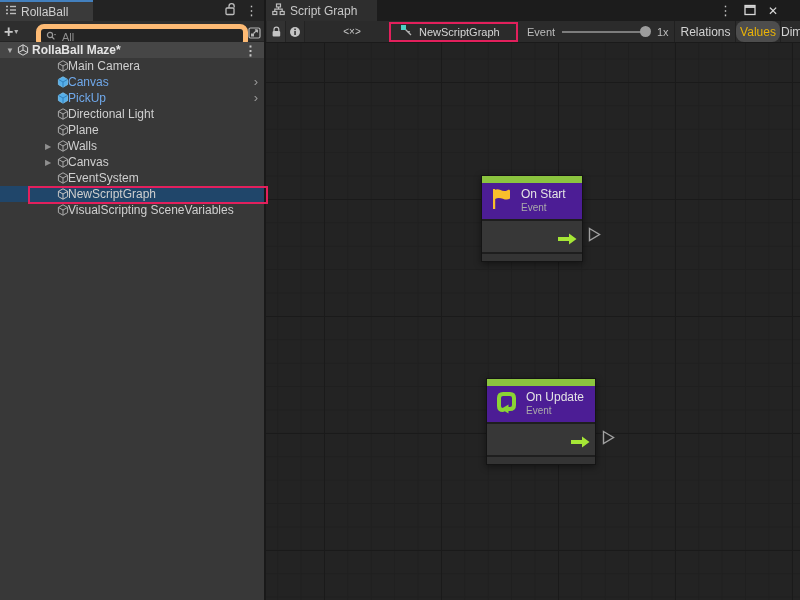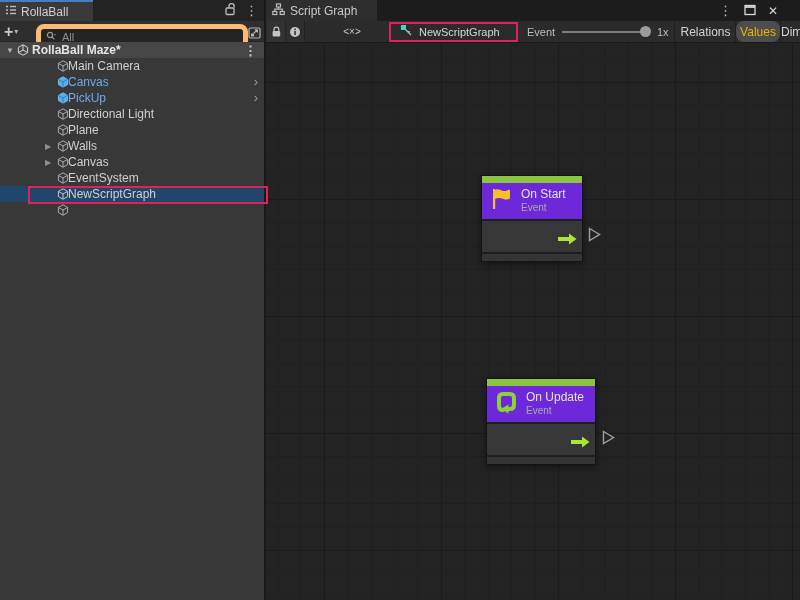--- a/index.html
+++ b/index.html
@@ -85,21 +85,21 @@
       linear-gradient(90deg,#1F1F1F 1px,transparent 1px),
       linear-gradient(#1F1F1F 1px,transparent 1px);
     background-size:117px 117px,117px 117px,23.4px 23.4px,23.4px 23.4px;
     background-position:58px 0,0 39px,11.2px 0,0 15.6px; }
 
   
   .vnode { position:absolute; border:1px solid #141414; box-shadow:0 2px 7px rgba(0,0,0,.45); z-index:10; }
   #node-onstart { left:481px; top:175px; width:102px; }
   #node-onupdate { left:486px; top:378px; width:110px; }
   .vnode .color-bar { height:7px; background:#8BC43F; }
-  .vnode .node-header { height:36px; background:#6d28d9; display:flex; align-items:center; gap:7px; padding-left:7px; }
+  .vnode .node-header { height:36px; background:#4c1d95; display:flex; align-items:center; gap:7px; padding-left:7px; }
   .node-titles { display:flex; flex-direction:column; line-height:1.15; }
   .node-title { font-size:12px; color:#E4E4E4; }
   .node-subtitle { font-size:10px; color:#ABABAB; }
   .vnode .node-body { position:relative; height:33px; background:#373737; border-top:2px solid #1E1E1E; }
   .flow-arrow { position:absolute; right:5px; top:10px; }
   .vnode .node-footer { height:9px; background:#343434; border-top:2px solid #1E1E1E; }
   .port { position:absolute; z-index:11; }
   #port-onstart { left:588px; top:227px; }
   #port-onupdate { left:602px; top:430px; }
 </style>
@@ -282,20 +282,21 @@
     </div>
     <div class="row" style="top:144px">
       <span class="row-icon"><svg width="12" height="12" viewBox="0 0 12 12">
             <g stroke="#ABABAB" stroke-width="1" fill="none">
               <polygon points="6,0.8 10.6,3.4 10.6,8.6 6,11.2 1.4,8.6 1.4,3.4"></polygon>
               <line x1="6" y1="6" x2="6" y2="11.2"></line>
               <line x1="6" y1="6" x2="10.6" y2="3.4"></line>
               <line x1="6" y1="6" x2="1.4" y2="3.4"></line>
             </g>
           </svg></span>
+      <span class="row-label">VisualScripting SceneVariables</span>
     </div>
   </div>
 
   <div class="panel-divider"></div>
 
   <div class="graph-tabstrip">
     <div class="graph-tab">
       <span>
         <svg width="13" height="13" viewBox="0 0 13 13">
             <g fill="none" stroke="#BDBDBD" stroke-width="1.2">

